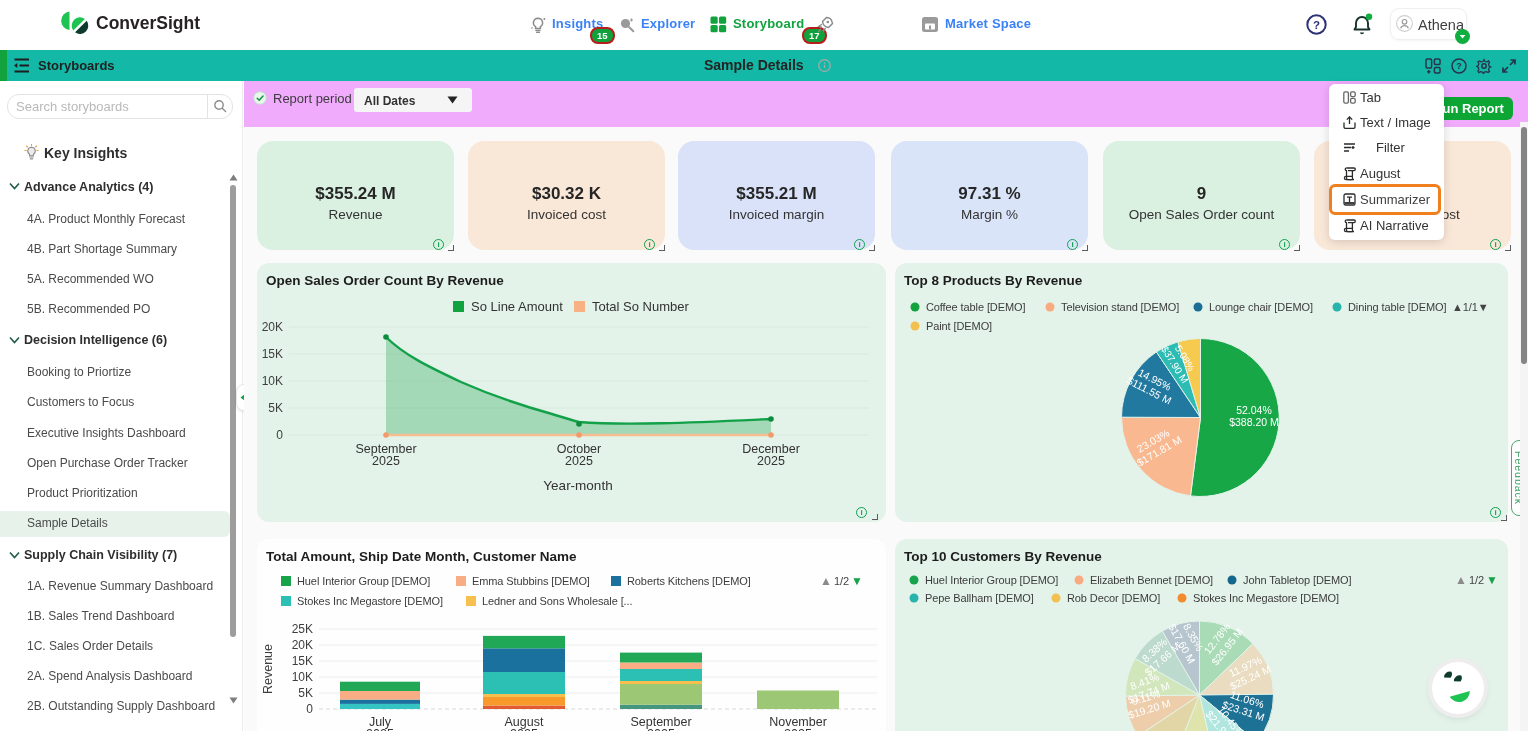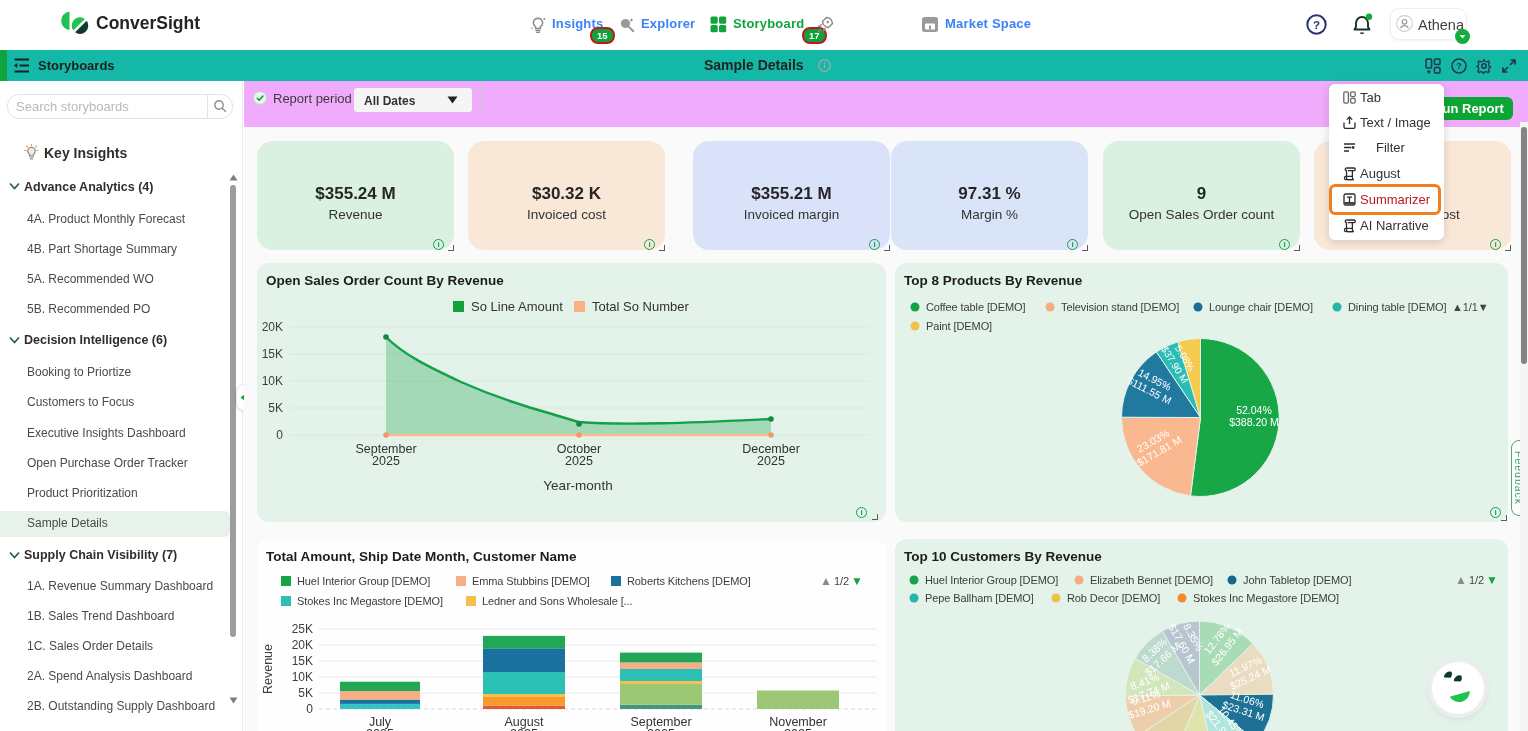--- a/index.html
+++ b/index.html
@@ -210,21 +210,21 @@
         <div class="lab">Revenue</div>
       <div class="info" style="left:176px;top:98px;">i</div>
         <div class="corner" style="left:191px;top:104px;"></div>
     </div>
     <div class="kpi" style="left:224px;background:#f9e7d8;">
       <div class="val">$30.32 K</div>
         <div class="lab">Invoiced cost</div>
       <div class="info" style="left:176px;top:98px;">i</div>
         <div class="corner" style="left:191px;top:104px;"></div>
     </div>
-    <div class="kpi" style="left:449px;background:#d9e2f8;padding-left:39px;">
+    <div class="kpi" style="left:434px;background:#d9e2f8;padding-left:39px;">
       <div class="val">$355.21 M</div>
         <div class="lab">Invoiced margin</div>
       <div class="info" style="left:176px;top:98px;">i</div>
         <div class="corner" style="left:191px;top:104px;"></div>
     </div>
     <div class="kpi" style="left:647px;background:#dae4f9;">
       <div class="val">97.31 %</div>
         <div class="lab">Margin %</div>
       <div class="info" style="left:176px;top:98px;">i</div>
         <div class="corner" style="left:191px;top:104px;"></div>
@@ -494,21 +494,21 @@
       <path d="M3.5 1 H11 a1.3 1.3 0 0 1 0 2.6 H5" fill="none" stroke="#2b2b2b" stroke-width="1.3"></path>
       <path d="M3.5 1 a1.3 1.3 0 0 0 0 2.6 V11 a1.6 1.6 0 0 0 1.6 1.6 H11 a1.6 1.6 0 0 1 -1.6 -1.6 V3.6" fill="none" stroke="#2b2b2b" stroke-width="1.3"></path>
       <path d="M9.4 12.6 H3 a1.6 1.6 0 0 1 0 -3.2 h6.4" fill="none" stroke="#2b2b2b" stroke-width="1.3"></path>
     </svg>
     <div class="abs" style="left:1360px;top:166px;font-size:13px;color:#333;">August</div>
     <svg class="abs" style="left:1343px;top:193px" width="13" height="13" viewBox="0 0 13 13">
       <rect x="1" y="1" width="11" height="11" rx="1.6" fill="none" stroke="#2b2b2b" stroke-width="1.3"></rect>
       <path d="M4 4.2 h5 M6.5 4.2 v5" stroke="#2b2b2b" stroke-width="1.3"></path>
       <path d="M1.5 10 h10" stroke="#2b2b2b" stroke-width="1.8"></path>
     </svg>
-    <div class="abs" style="left:1360px;top:192px;font-size:13px;color:#b91c1c;">Summarizer</div>
+    <div class="abs" style="left:1360px;top:192px;font-size:13px;color:#404040;">Summarizer</div>
     <svg class="abs" style="left:1343px;top:219px" width="13" height="14" viewBox="0 0 13 14">
       <path d="M3.5 1 H11 a1.3 1.3 0 0 1 0 2.6 H5" fill="none" stroke="#2b2b2b" stroke-width="1.3"></path>
       <path d="M3.5 1 a1.3 1.3 0 0 0 0 2.6 V11 a1.6 1.6 0 0 0 1.6 1.6 H11 a1.6 1.6 0 0 1 -1.6 -1.6 V3.6" fill="none" stroke="#2b2b2b" stroke-width="1.3"></path>
       <path d="M9.4 12.6 H3 a1.6 1.6 0 0 1 0 -3.2 h6.4" fill="none" stroke="#2b2b2b" stroke-width="1.3"></path>
     </svg>
     <div class="abs" style="left:1360px;top:218px;font-size:13px;color:#333;">AI Narrative</div>
   </div>
 
   <div class="abs" style="left:1511px;top:440px;width:22px;height:76px;background:#fff;border:1.5px solid #4aa96c;border-radius:8px 0 0 8px;"></div>
   <div class="abs" style="left:1513px;top:447px;width:14px;height:62px;font-size:10.5px;color:#3fa468;letter-spacing:1px;writing-mode:vertical-lr;text-align:center;">Feedback</div>

